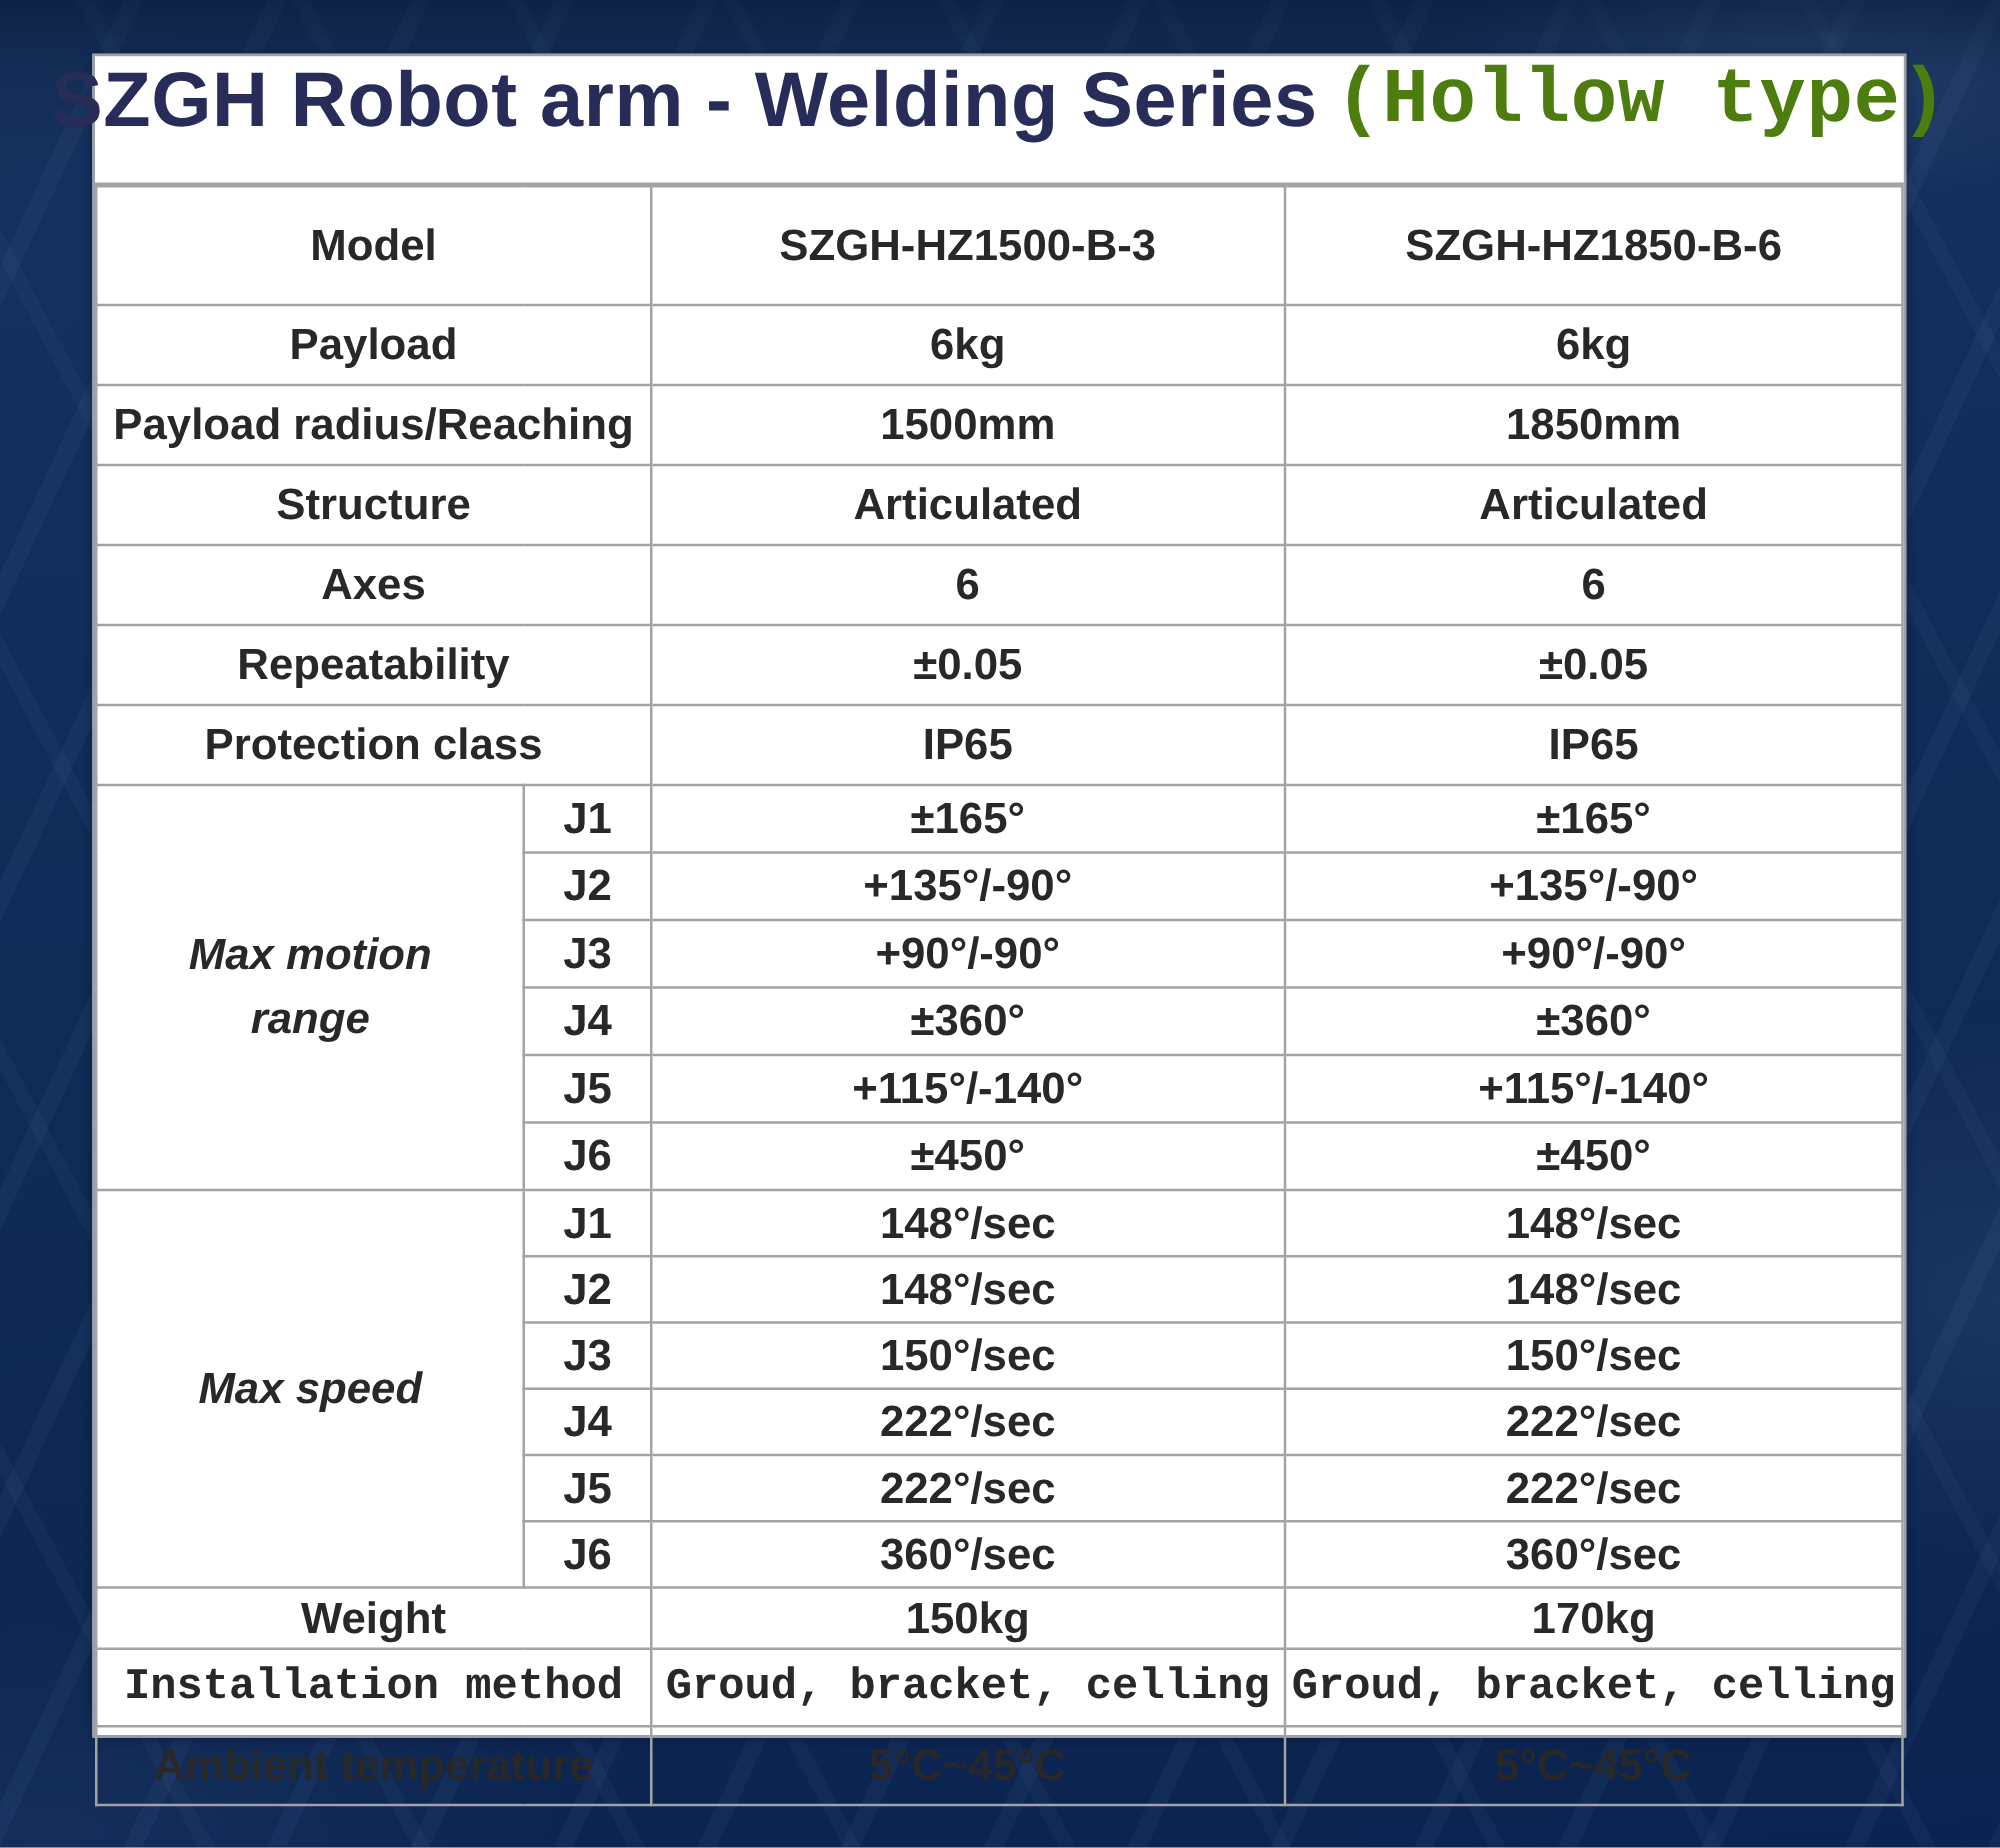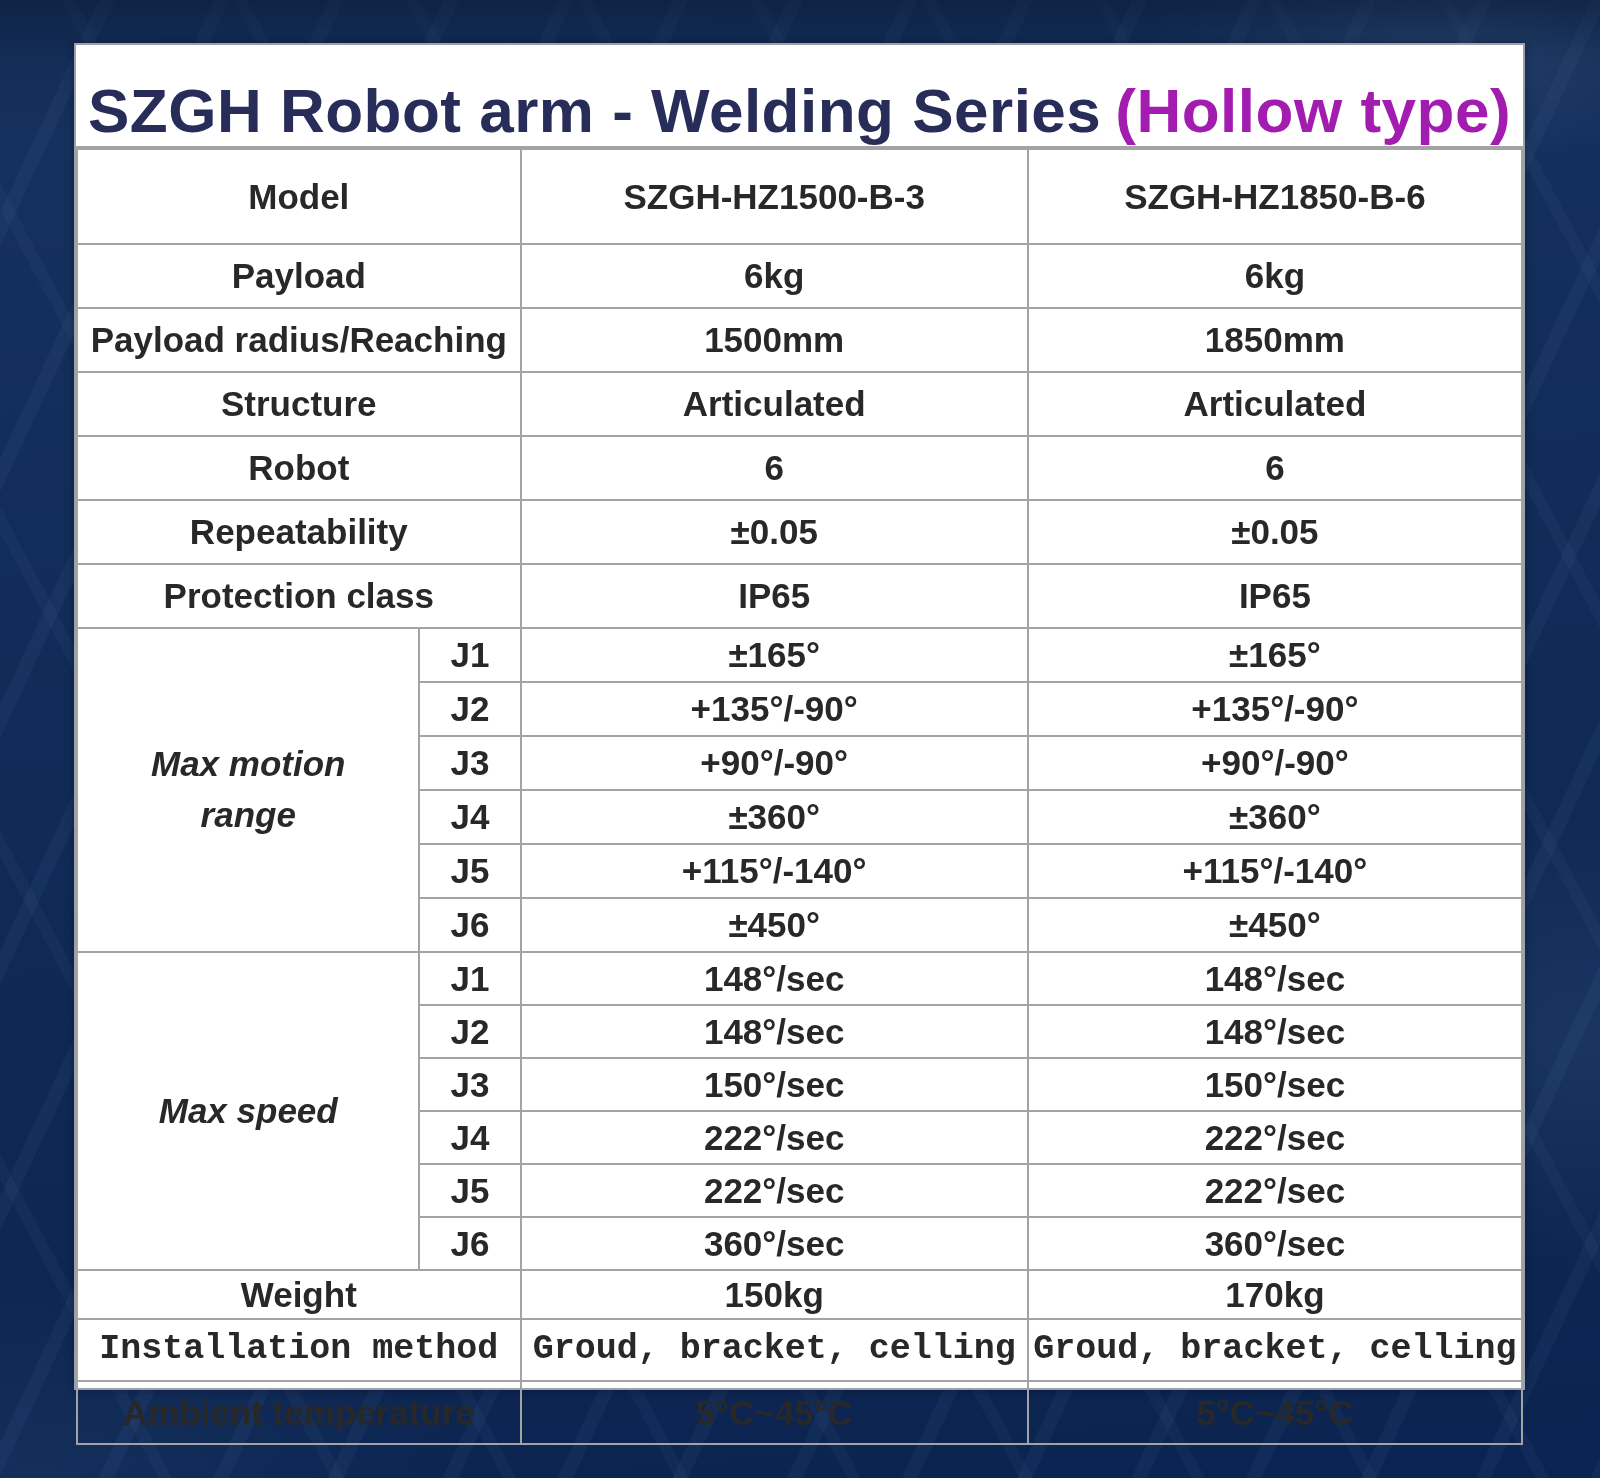--- a/index.html
+++ b/index.html
@@ -37,21 +37,21 @@
     background: #ffffff;
     border: 2px solid #9aa1ab;
     box-shadow: 0 0 8px rgba(0,0,0,0.35);
   }
 
   .title-bar {
     height: 103px;
     box-sizing: border-box;
     border-bottom: 2px solid #a3a3a3;
     display: flex;
-    align-items: flex-end;
+    align-items: flex-start;
     justify-content: center;
     white-space: nowrap;
   }
   .title-main {
     color: #272c58;
     font-size: 62px;
     font-weight: 600;
     letter-spacing: 0.5px;
   }
   .title-accent {
@@ -97,21 +97,21 @@
 </head>
 <body>
 
 <div class="bg-texture"></div>
 <div class="bg-light"></div>
 
 <div class="spec-card">
 
   <div class="title-bar">
     <span class="title-main" style="color: rgb(39, 44, 88);">SZGH Robot arm - Welding Series</span>
-    <span class="title-accent" style="color: #a21caf;">(Hollow type)</span>
+    <span class="title-accent" style="color: #4d7c0f; font-family: Liberation Mono, monospace;">(Hollow type)</span>
   </div>
 
   <table class="spec-table">
     <colgroup>
       <col class="c-label">
         <col class="c-joint">
         <col class="c-val1">
         <col class="c-val2">
     </colgroup>
     <tbody>
@@ -131,21 +131,21 @@
         <td colspan="2">Payload radius/Reaching</td>
         <td>1500mm</td>
         <td>1850mm</td>
       </tr>
       <tr class="r-std">
         <td colspan="2">Structure</td>
         <td>Articulated</td>
         <td>Articulated</td>
       </tr>
       <tr class="r-std">
-        <td colspan="2">Robot</td>
+        <td colspan="2">Axes</td>
         <td>6</td>
         <td>6</td>
       </tr>
       <tr class="r-std">
         <td colspan="2">Repeatability</td>
         <td>±0.05</td>
         <td>±0.05</td>
       </tr>
       <tr class="r-std">
         <td colspan="2">Protection class</td>

